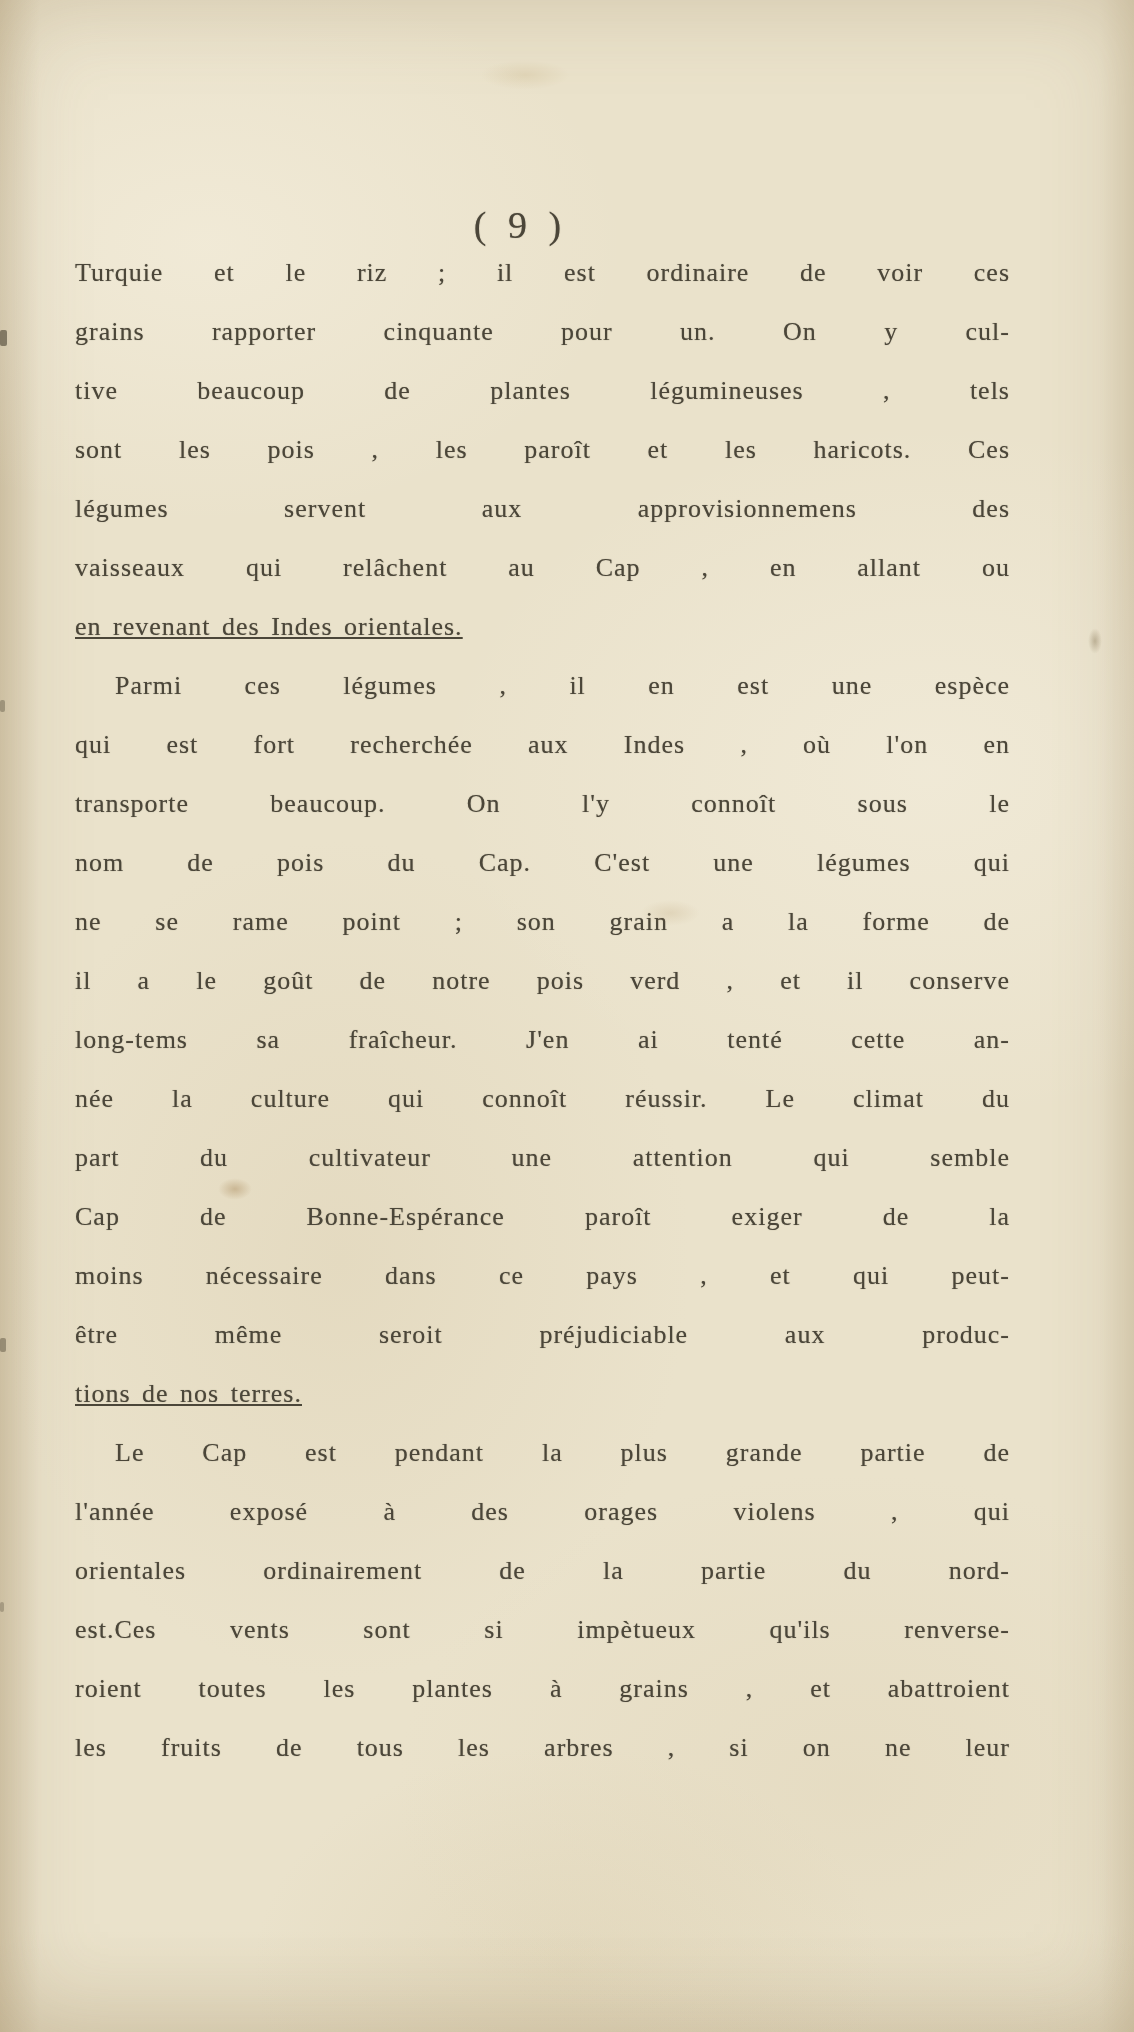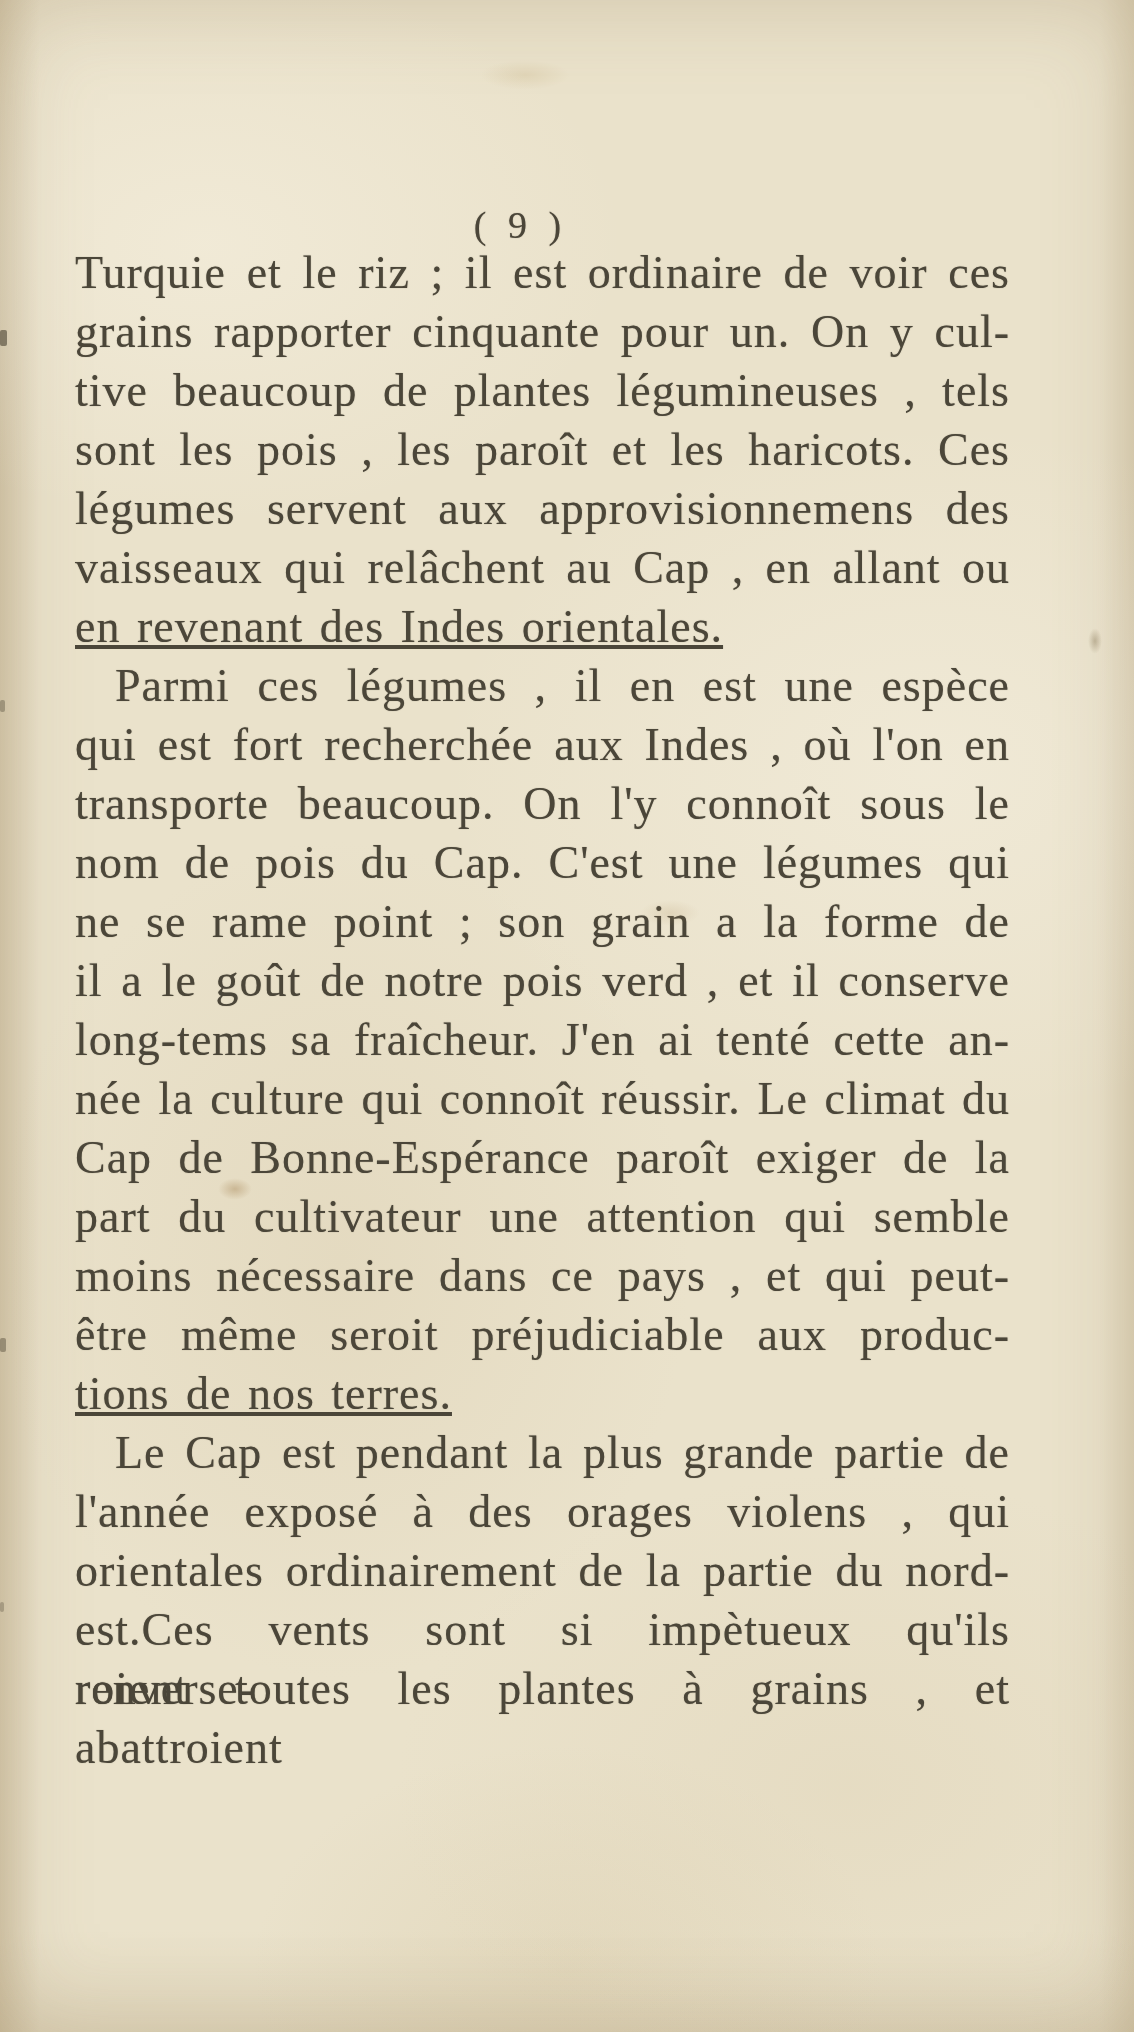--- a/index.html
+++ b/index.html
@@ -37,21 +37,21 @@
     font-size: 38px;
     line-height: 59px;
     letter-spacing: 6px;
     text-shadow: 0 0 1px rgba(70,64,50,0.55);
   }
   .text-block {
     position: absolute;
     top: 243px;
     left: 75px;
     width: 935px;
-    font-size: 46px;
+    font-size: 26px;
     line-height: 59px;
     letter-spacing: 1px;
     word-spacing: 4px;
     text-shadow: 0 0 1px rgba(70,64,50,0.50);
   }
   .line {
     text-align: justify;
     text-align-last: justify;
     text-justify: inter-word;
     height: 59px;
@@ -99,30 +99,31 @@
       <div class="line">vaisseaux qui relâchent au Cap , en allant ou</div>
       <div class="line paragraph-end">en revenant des Indes orientales.</div>
       <div class="line indent">Parmi ces légumes , il en est une espèce</div>
       <div class="line">qui est fort recherchée aux Indes , où l'on en</div>
       <div class="line">transporte beaucoup. On l'y connoît sous le</div>
       <div class="line">nom de pois du Cap. C'est une légumes qui</div>
       <div class="line">ne se rame point ; son grain a la forme de</div>
       <div class="line">il a le goût de notre pois verd , et il conserve</div>
       <div class="line">long-tems sa fraîcheur. J'en ai tenté cette an-</div>
       <div class="line">née la culture qui connoît réussir. Le climat du</div>
+      <div class="line">part du cultivateur une attention qui semble</div>
       <div class="line">Cap de Bonne-Espérance paroît exiger de la</div>
-      <div class="line">part du cultivateur une attention qui semble</div>
       <div class="line">moins nécessaire dans ce pays , et qui peut-</div>
       <div class="line">être même seroit préjudiciable aux produc-</div>
       <div class="line paragraph-end">tions de nos terres.</div>
       <div class="line indent">Le Cap est pendant la plus grande partie de</div>
       <div class="line">l'année exposé à des orages violens , qui</div>
       <div class="line">orientales ordinairement de la partie du nord-</div>
       <div class="line">est.Ces vents sont si impètueux qu'ils renverse-</div>
       <div class="line">roient toutes les plantes à grains , et abattroient</div>
+      <div class="line">les fruits de tous les arbres , si on ne leur</div>
     </div>
 
   <div class="stain s1"></div>
   <div class="stain s2"></div>
   <div class="stain s3"></div>
   <div class="stain s4"></div>
   <div class="edge-mark m1"></div>
   <div class="edge-mark m2"></div>
   <div class="edge-mark m3"></div>
   <div class="edge-mark m4"></div>

